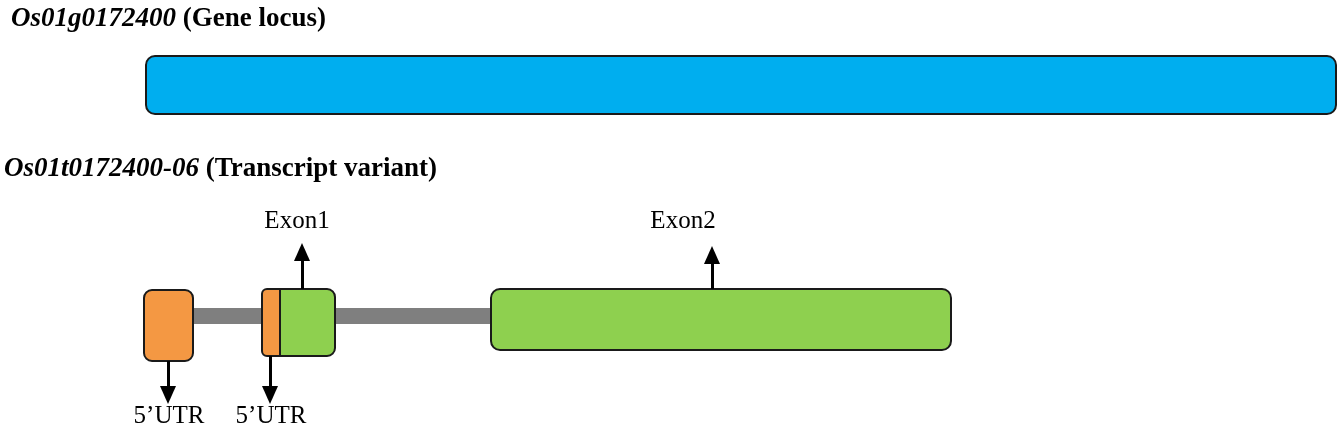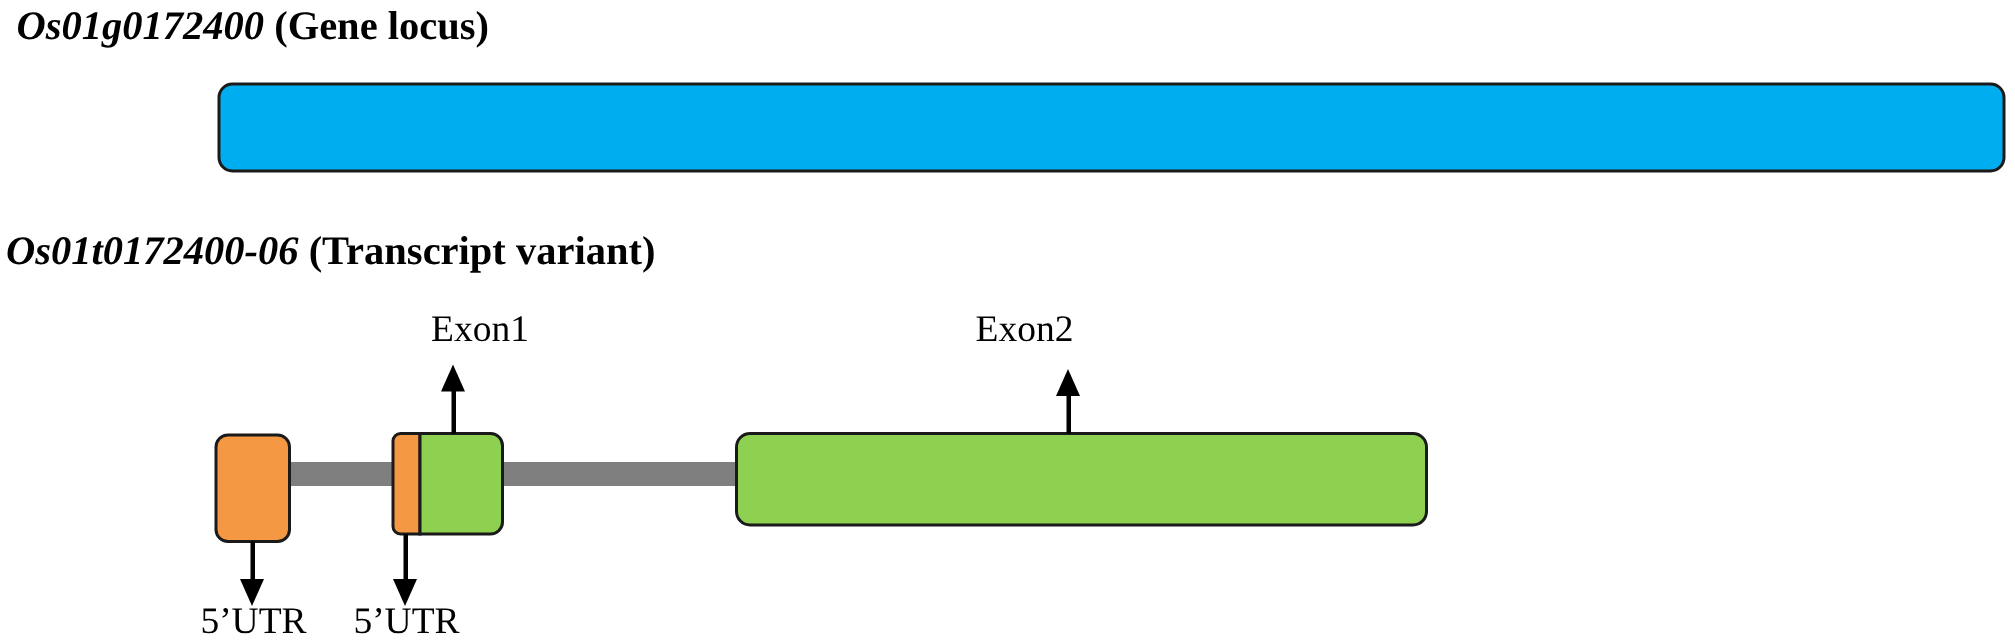--- a/index.html
+++ b/index.html
@@ -99,21 +99,21 @@
   .utr2-arrow-line { left: 269px; top: 356px; height: 32px; }
   .utr2-arrow-head { left: 262px; top: 386px; }
 
   .diagram-label {
     position: absolute;
     font-size: 25px;
     line-height: 26px;
     white-space: nowrap;
     transform: translateX(-50%);
   }
-  .exon1-label { left: 320px; top: 207px; text-align: right; }
+  .exon1-label { left: 297px; top: 207px; text-align: right; }
   .exon2-label { left: 683px; top: 207px; }
   .utr1-label  { left: 169px; top: 402px; }
   .utr2-label  { left: 271px; top: 402px; }
 </style>
 </head>
 <body>
 
 <div class="figure">
 
   <div class="title title1">

